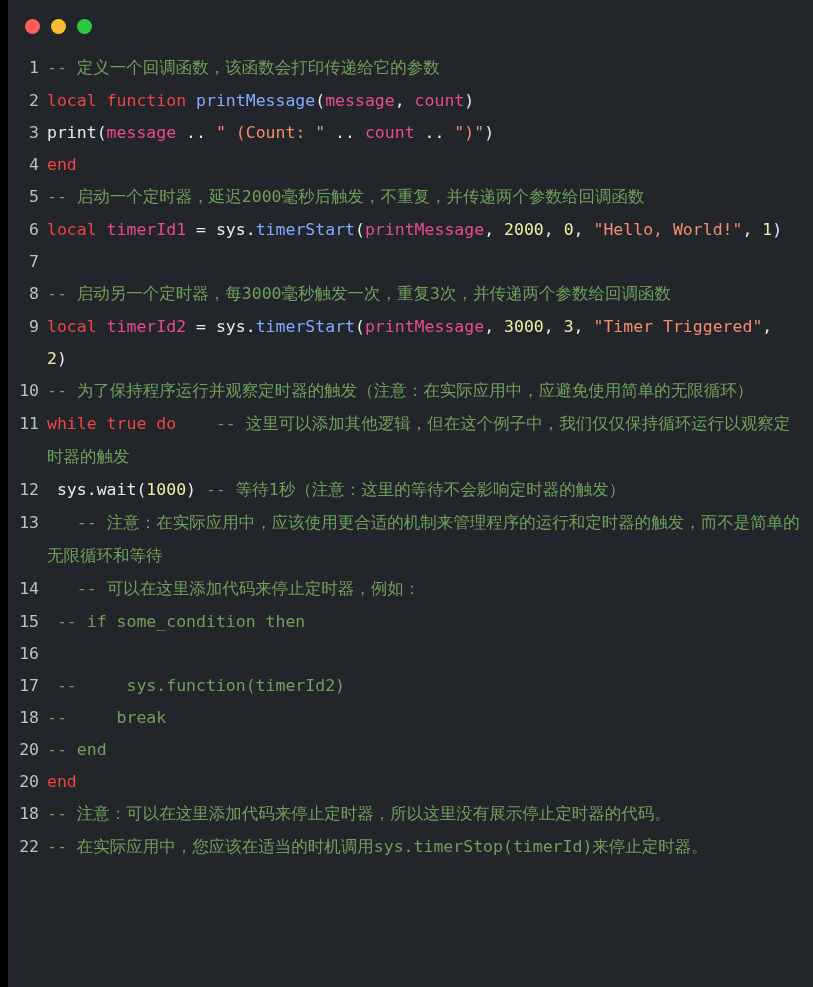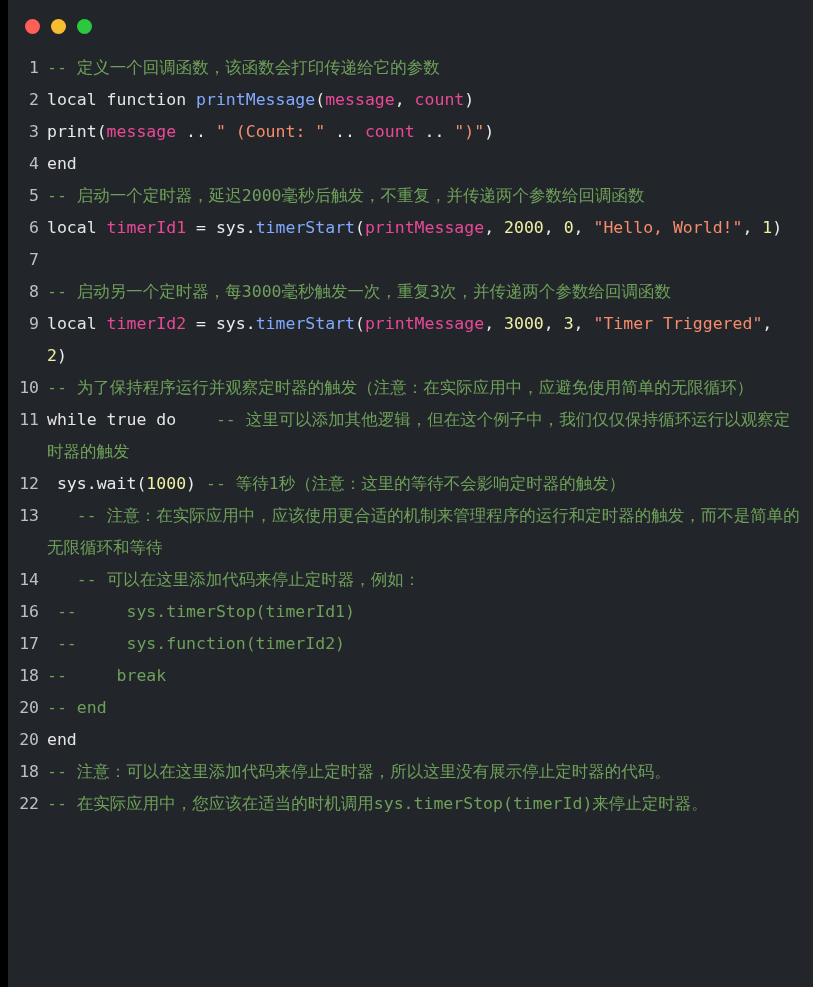--- a/index.html
+++ b/index.html
@@ -86,30 +86,30 @@
     min-width: 0;
     color: #d7dce2;
     font-size: 16.5px;
     line-height: 32px;
     white-space: pre-wrap;
     word-break: break-word;
     padding-right: 4px;
   }
 
   
-  .tok-kw      { color: #e5e5e5; }   
+  .tok-kw      { color: #ef4444; }   
   .tok-fn      { color: #82aaff; }   
   .tok-var     { color: #ec4899; }   
   .tok-plain   { color: #e8eaed; }   
   .tok-str     { color: #f78c6c; }   
   .tok-num     { color: #eff0a3; }   
   .tok-com     { color: #6fa05a; }
 
   
-  .cjk { font-family: Liberation Serif, serif; }
+  .cjk { font-family: Liberation Mono, monospace; }
 </style>
 </head>
 <body>
 
 <div id="code-window">
 
   <div id="window-left-edge"></div>
 
   <div id="titlebar">
     <span class="traffic-light" id="close-button" style="background: rgb(255, 95, 87);"></span>
@@ -125,21 +125,22 @@
       <div class="code-line"><span class="line-number">5</span><span class="line-content"><span class="tok-com">-- </span><span class="tok-com cjk">启动一个定时器，延迟</span><span class="tok-com">2000</span><span class="tok-com cjk">毫秒后触发，不重复，并传递两个参数给回调函数</span></span></div>
       <div class="code-line"><span class="line-number">6</span><span class="line-content"><span class="tok-kw">local </span><span class="tok-var">timerId1</span><span class="tok-plain"> = </span><span class="tok-plain">sys.</span><span class="tok-fn">timerStart</span><span class="tok-plain">(</span><span class="tok-var">printMessage</span><span class="tok-plain">, </span><span class="tok-num">2000</span><span class="tok-plain">, </span><span class="tok-num">0</span><span class="tok-plain">, </span><span class="tok-str">"Hello, World!"</span><span class="tok-plain">, </span><span class="tok-num">1</span><span class="tok-plain">)</span></span></div>
       <div class="code-line"><span class="line-number">7</span><span class="line-content">&nbsp;</span></div>
       <div class="code-line"><span class="line-number">8</span><span class="line-content"><span class="tok-com">-- </span><span class="tok-com cjk">启动另一个定时器，每</span><span class="tok-com">3000</span><span class="tok-com cjk">毫秒触发一次，重复</span><span class="tok-com">3</span><span class="tok-com cjk">次，并传递两个参数给回调函数</span></span></div>
       <div class="code-line"><span class="line-number">9</span><span class="line-content"><span class="tok-kw">local </span><span class="tok-var">timerId2</span><span class="tok-plain"> = </span><span class="tok-plain">sys.</span><span class="tok-fn">timerStart</span><span class="tok-plain">(</span><span class="tok-var">printMessage</span><span class="tok-plain">, </span><span class="tok-num">3000</span><span class="tok-plain">, </span><span class="tok-num">3</span><span class="tok-plain">, </span><span class="tok-str">"Timer Triggered"</span><span class="tok-plain">, </span><span class="tok-num">2</span><span class="tok-plain">)</span></span></div>
       <div class="code-line"><span class="line-number">10</span><span class="line-content"><span class="tok-com">-- </span><span class="tok-com cjk">为了保持程序运行并观察定时器的触发（注意：在实际应用中，应避免使用简单的无限循环）</span></span></div>
       <div class="code-line"><span class="line-number">11</span><span class="line-content"><span class="tok-kw">while</span><span class="tok-plain"> </span><span class="tok-kw">true</span><span class="tok-plain"> </span><span class="tok-kw">do</span><span class="tok-plain">    </span><span class="tok-com">-- </span><span class="tok-com cjk">这里可以添加其他逻辑，但在这个例子中，我们仅仅保持循环运行以观察定时器的触发</span></span></div>
       <div class="code-line"><span class="line-number">12</span><span class="line-content"><span class="tok-plain"> sys.wait(</span><span class="tok-num">1000</span><span class="tok-plain">) </span><span class="tok-com">-- </span><span class="tok-com cjk">等待</span><span class="tok-com">1</span><span class="tok-com cjk">秒（注意：这里的等待不会影响定时器的触发）</span></span></div>
       <div class="code-line"><span class="line-number">13</span><span class="line-content"><span class="tok-plain">   </span><span class="tok-com">-- </span><span class="tok-com cjk">注意：在实际应用中，应该使用更合适的机制来管理程序的运行和定时器的触发，而不是简单的无限循环和等待</span></span></div>
       <div class="code-line"><span class="line-number">14</span><span class="line-content"><span class="tok-plain">   </span><span class="tok-com">-- </span><span class="tok-com cjk">可以在这里添加代码来停止定时器，例如：</span></span></div>
-      <div class="code-line"><span class="line-number">16</span><span class="line-content"><span class="tok-plain"> </span><span class="tok-com">--     sys.timerStop(timerId1)</span></span></div>
+      <div class="code-line"><span class="line-number">15</span><span class="line-content"><span class="tok-plain"> </span><span class="tok-com">-- if some_condition then</span></span></div>
+      <div class="code-line"><span class="line-number">16</span><span class="line-content"><span class="tok-plain"> </span></span></div>
       <div class="code-line"><span class="line-number">17</span><span class="line-content"><span class="tok-plain"> </span><span class="tok-com">--     sys.function(timerId2)</span></span></div>
       <div class="code-line"><span class="line-number">18</span><span class="line-content"><span class="tok-com">--     break</span></span></div>
       <div class="code-line"><span class="line-number">20</span><span class="line-content"><span class="tok-com">-- end</span></span></div>
       <div class="code-line"><span class="line-number">20</span><span class="line-content"><span class="tok-kw">end</span></span></div>
       <div class="code-line"><span class="line-number">18</span><span class="line-content"><span class="tok-com">-- </span><span class="tok-com cjk">注意：可以在这里添加代码来停止定时器，所以这里没有展示停止定时器的代码。</span></span></div>
       <div class="code-line"><span class="line-number">22</span><span class="line-content"><span class="tok-com">-- </span><span class="tok-com cjk">在实际应用中，您应该在适当的时机调用</span><span class="tok-com">sys.timerStop(timerId)</span><span class="tok-com cjk">来停止定时器。</span></span></div>
     </div>
 
 </div>
 

